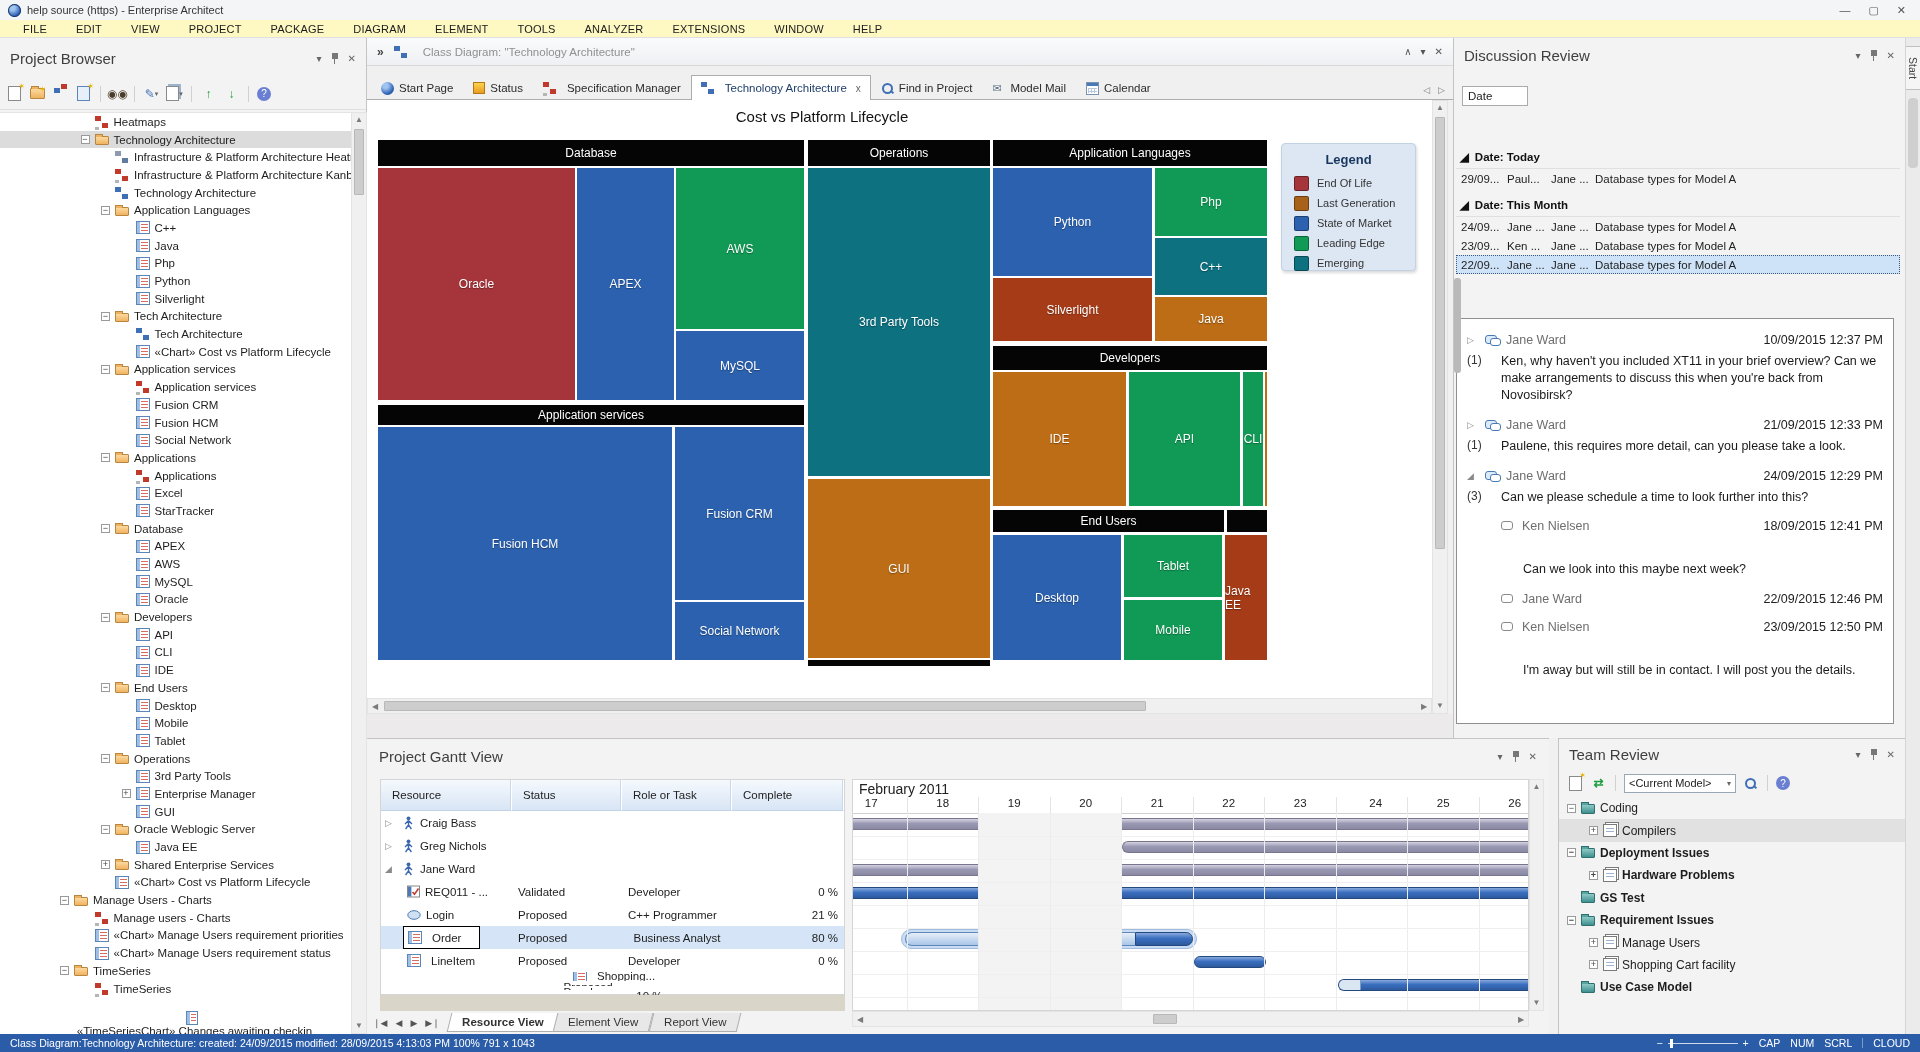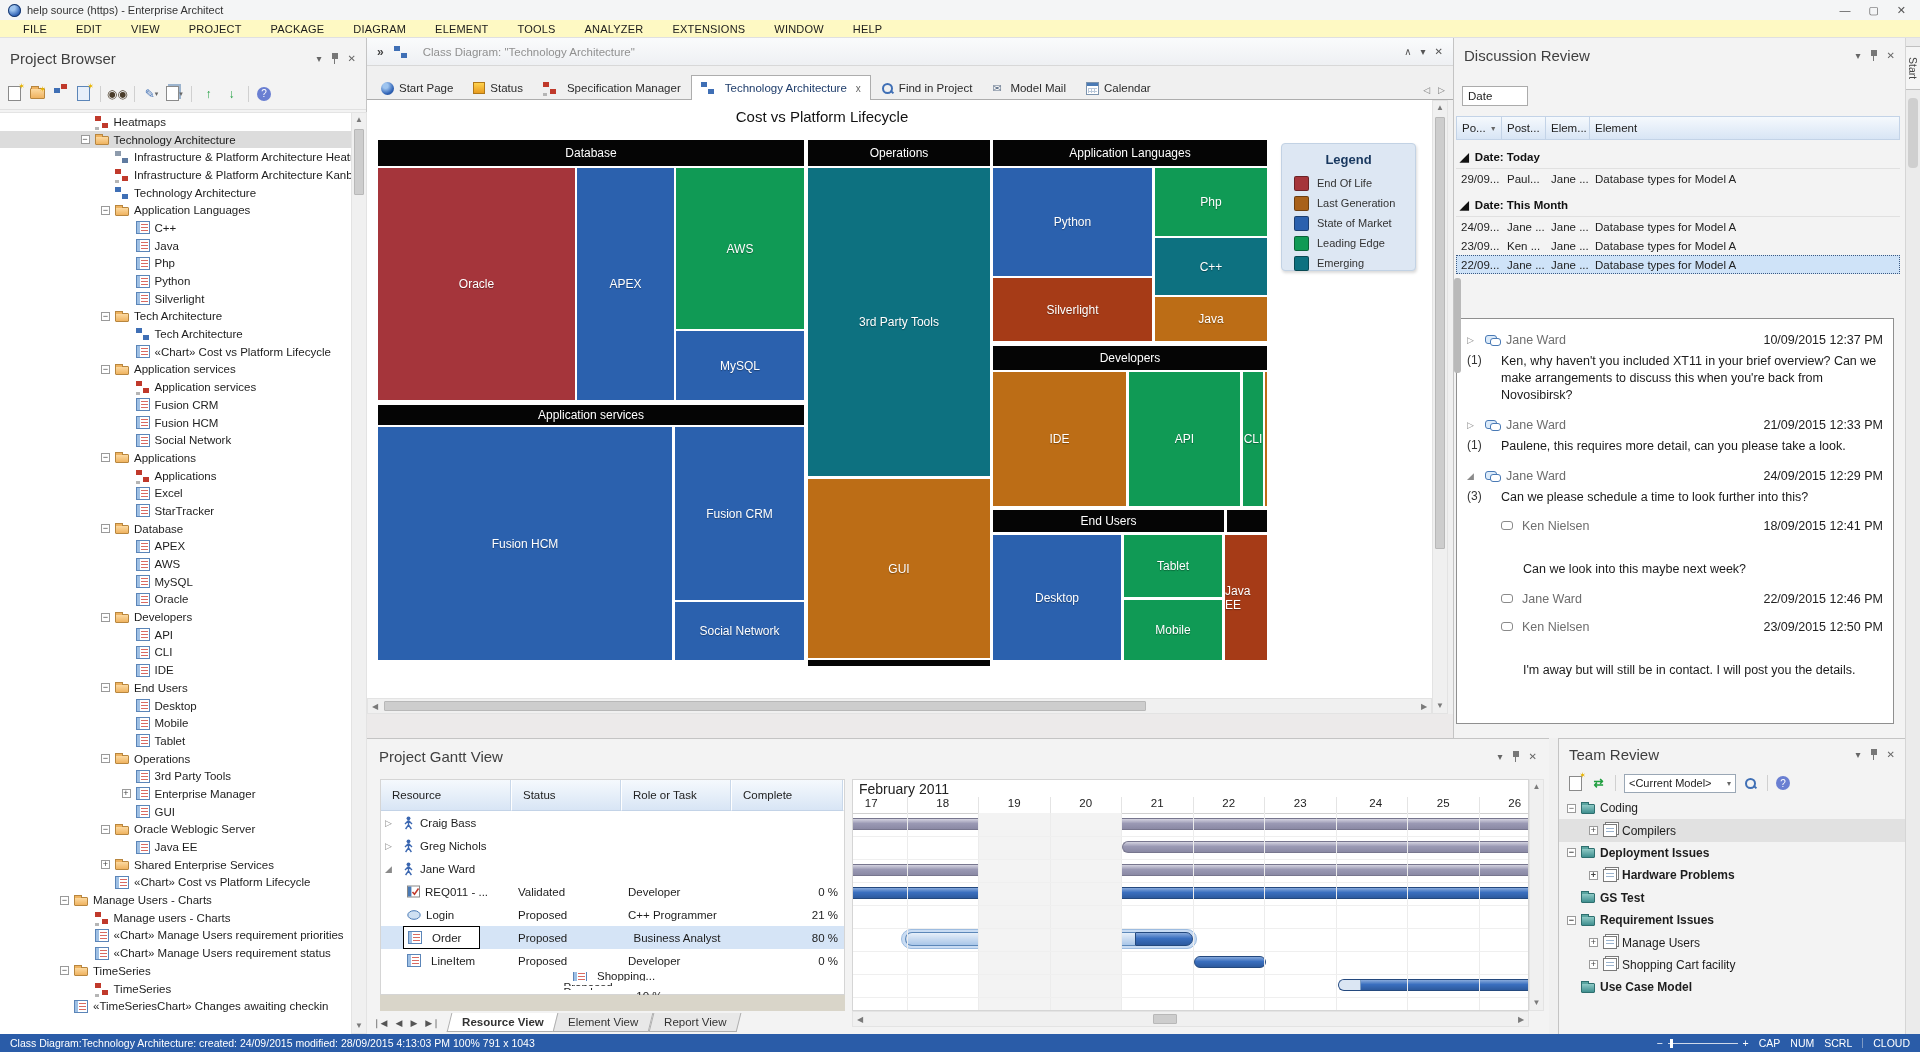--- a/index.html
+++ b/index.html
@@ -481,21 +481,21 @@
         <div class="trow" style="padding-left: 60px;">
           <span class="exp">−</span>
           <span class="tico folder"></span>
           <span>TimeSeries</span>
         </div>
         <div class="trow" style="padding-left: 80.5px;">
           <span class="exp-sp"></span>
           <span class="tico dgred"></span>
           <span>TimeSeries</span>
         </div>
-        <div class="trow" style="padding-left: 60px;">
+        <div class="trow" style="padding-left: 38px; flex-direction: column;">
           <span class="exp-sp"></span>
           <span class="tico el"></span>
           <span>«TimeSeriesChart» Changes awaiting checkin</span>
         </div>
       </div>
     <div class="abs sb" id="pb-vsb">
       <span class="arr" style="top:3px;">▲</span>
       <span class="arr" style="bottom:3px;">▼</span>
       <span class="thumb" style="left:2px;right:2px;top:16px;height:64px;"></span>
     </div>
@@ -625,26 +625,20 @@
   <div class="abs" id="disc">
     <div id="disc-header">
       <span class="panel-title">Discussion Review</span>
       <span class="panel-btns" style="margin-left:auto;">
         <span>▾</span>
         <span class="pin-ico"></span>
         <span>✕</span>
       </span>
     </div>
     <div id="disc-date">Date</div>
-    <div id="disc-cols">
-        <div class="dcol" style="width: 46px;">Po...<span style="font-size: 7px; color: rgb(102, 102, 102); margin-left: 4px;">▼</span></div>
-        <div class="dcol" style="width: 44px;">Post...</div>
-        <div class="dcol" style="width: 44px;">Elem...</div>
-        <div class="dcol" style="width: 310px;">Element</div>
-      </div>
     <div id="disc-table">
         <div class="dgroup">
           <span>◢</span>
           <span>Date: Today</span>
         </div>
         <div class="drow">
           <span class="dcell" style="width: 46px;">29/09...</span>
           <span class="dcell" style="width: 44px;">Paul...</span>
           <span class="dcell" style="width: 44px;">Jane ...</span>
           <span class="dcell" style="width: 300px;">Database types for Model A</span>

